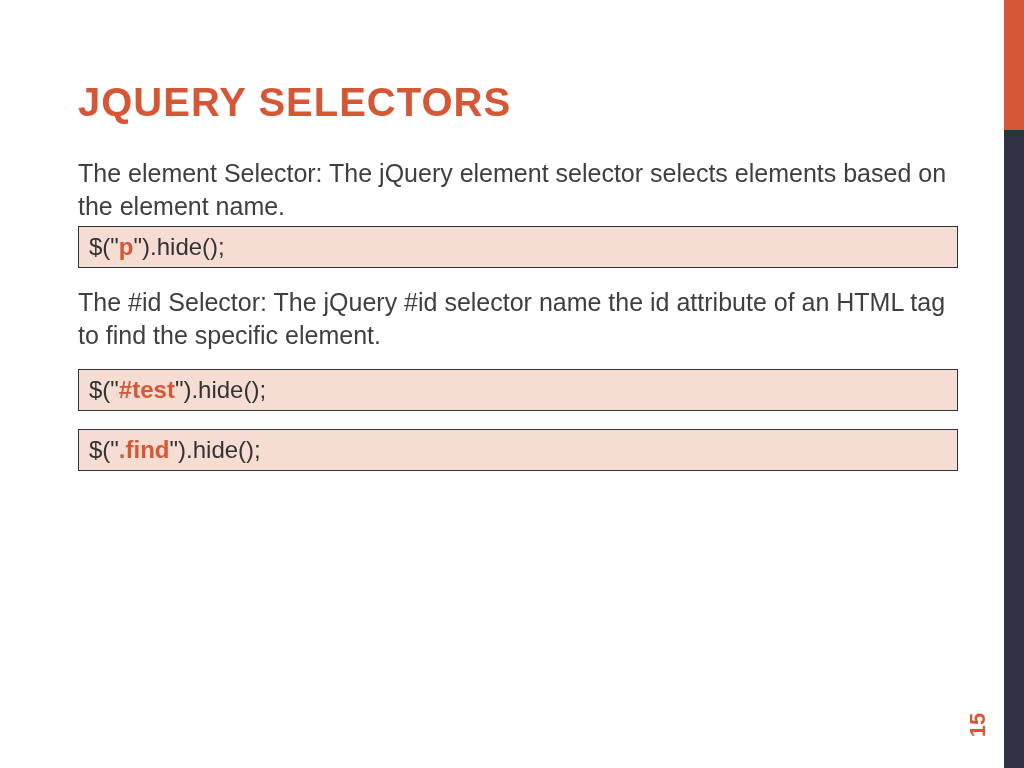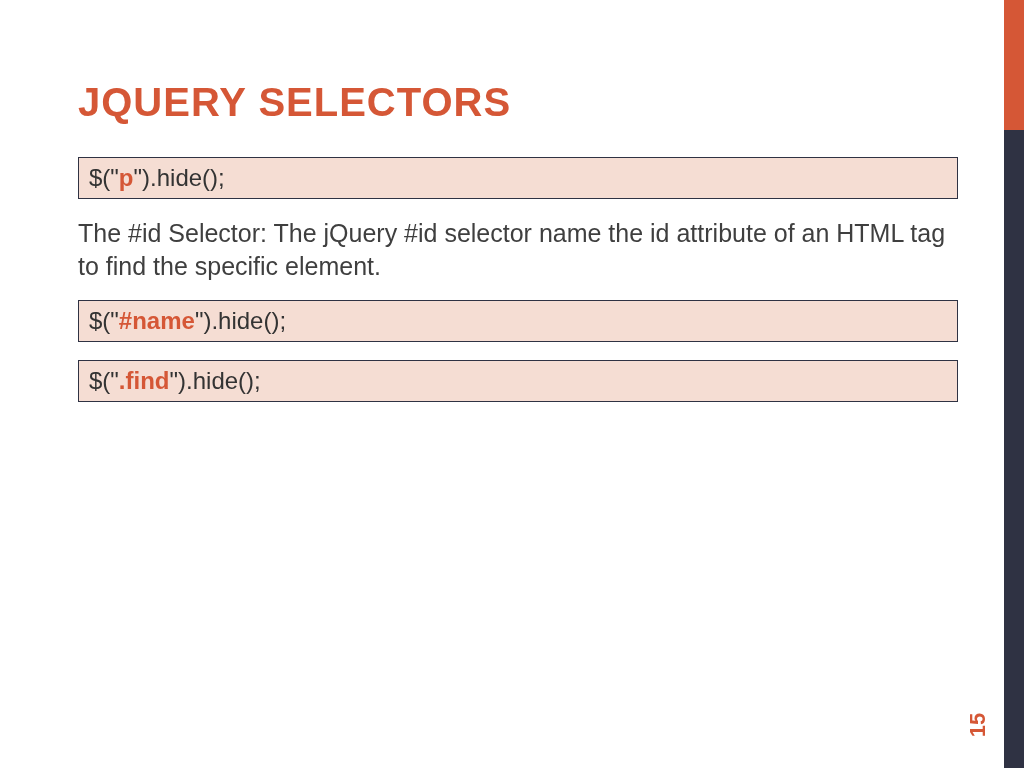--- a/index.html
+++ b/index.html
@@ -21,29 +21,30 @@
 <body>
 
 <div class="slide">
   <div class="accent-bar-top"></div>
   <div class="accent-bar-bottom"></div>
 
   <div class="content">
     <h1>JQUERY SELECTORS</h1>
 
     <div>
+      <p class="para">The element Selector: The jQuery element selector selects elements based on the element name.</p>
       <div class="codebox">
         <span>$("</span><span class="hl">p</span><span>").hide();</span>
       </div>
     </div>
 
     <div class="block2">
       <p class="para">The #id Selector: The jQuery #id selector name the id attribute of an HTML tag to find the specific element.</p>
       <div class="codebox">
-        <span>$("</span><span class="hl">#name</span><span>").hide();</span>
+        <span>$("</span><span class="hl">#test</span><span>").hide();</span>
       </div>
     </div>
 
     <div class="block3">
       <div class="codebox">
         <span>$("</span><span class="hl">.find</span><span>").hide();</span>
       </div>
     </div>
   </div>
 

